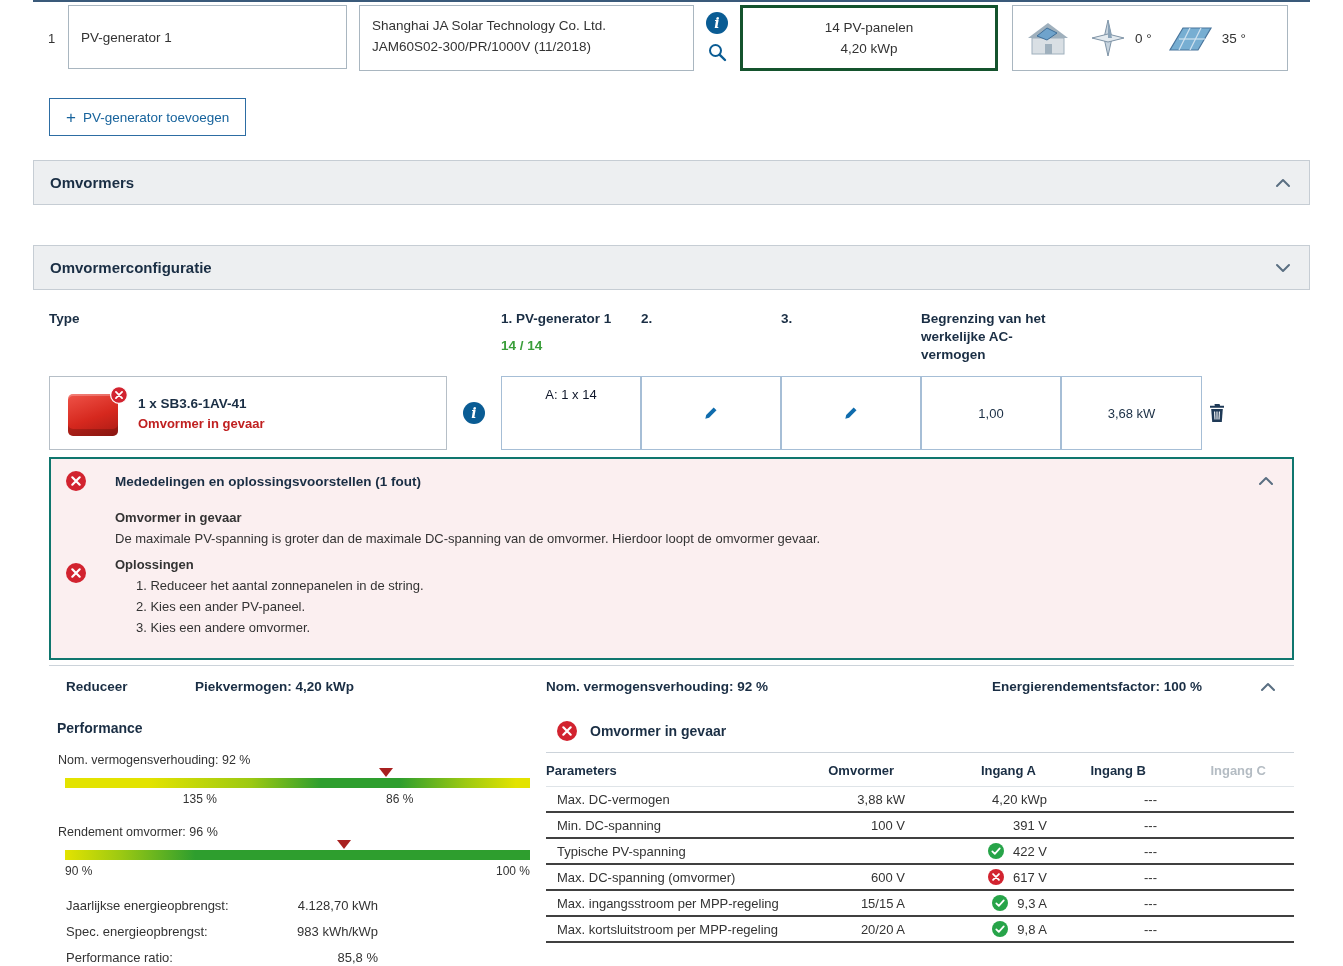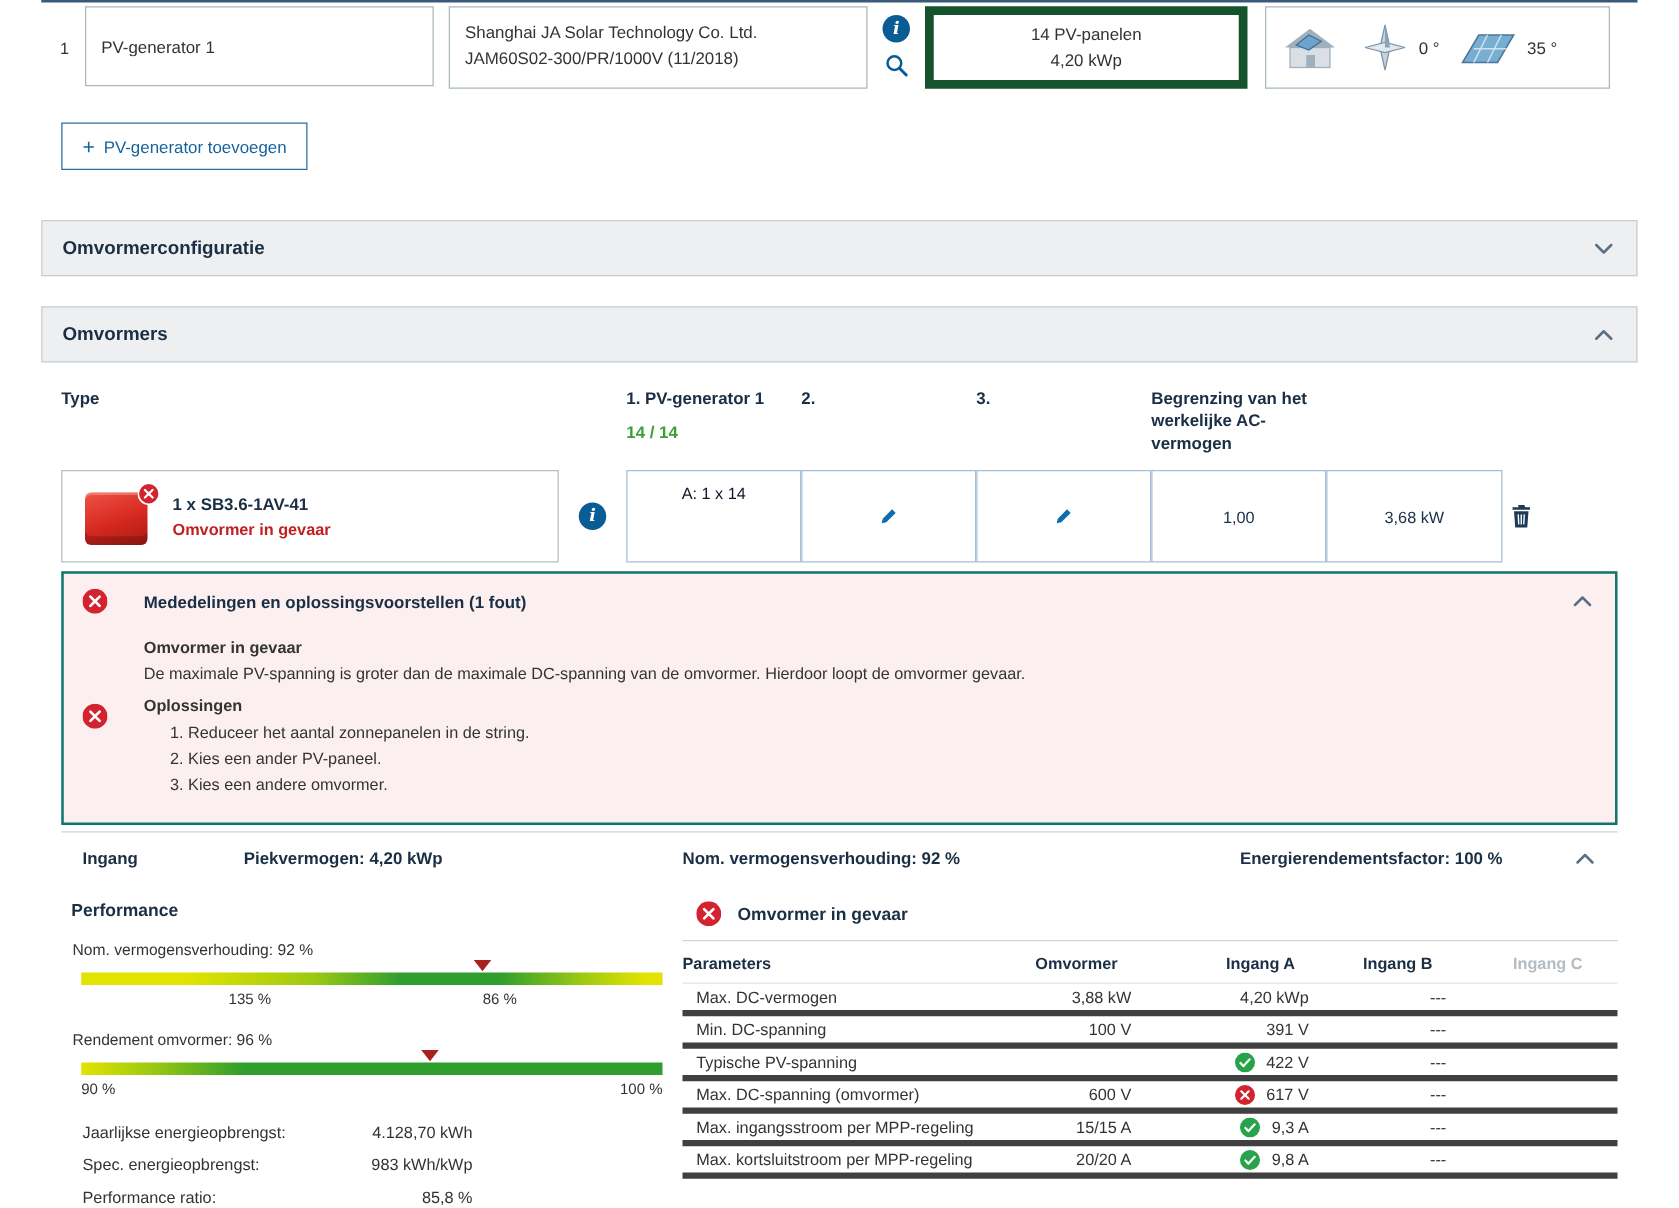--- a/index.html
+++ b/index.html
@@ -14,21 +14,21 @@
   .pv-num { width:35px; display:flex; align-items:center; padding-left:15px; color:#333; }
   .name-input { width:279px; height:64px; border:1px solid #a9b6c0; background:#fff; padding:0 12px;
                 font-family:inherit; font-size:13.5px; color:#333; }
   .module-box { margin-left:12px; width:335px; border:1px solid #a9b6c0; background:#fff;
                 padding:9px 12px; font-size:13.5px; line-height:21px; }
   .icon-stack { width:46px; display:flex; flex-direction:column; align-items:center;
                 justify-content:space-between; padding:7px 0 9px; }
   .info-circle { width:22px; height:22px; border-radius:50%; background:#0a5c94; color:#fff;
                  display:flex; align-items:center; justify-content:center;
                  font:italic bold 14px "DejaVu Serif",serif; cursor:pointer; flex:none; }
-  .panels-box { width:258px; border:7px solid #14532d; background:#fff; display:flex;
+  .panels-box { width:258px; border:3px solid #14532d; background:#fff; display:flex;
                 flex-direction:column; align-items:center; justify-content:center;
                 font-size:13.5px; line-height:21px; }
   .orient-box { margin-left:14px; width:276px; border:1px solid #a9b6c0; background:#fff;
                 display:flex; align-items:center; padding:0 12px; }
   .orient-box .ang { font-size:13.5px; margin-left:8px; }
   .sp18 { width:18px; } .sp14 { width:14px; }
 
   
   .add-btn { margin:27px 0 0 16px; height:38px; border:1px solid #2d6da3; background:#fff;
              color:#17639c; font-family:inherit; font-size:13.5px; display:inline-flex;
@@ -109,21 +109,21 @@
               line-height:26px; }
 
   .params { flex:1; margin-left:16px; }
   .params-head { display:flex; align-items:center; gap:13px; padding:14px 0 11px 11px;
                  border-bottom:1px solid #ccd3da; }
   .params-title { font-weight:bold; font-size:14px; color:#1a2e44; }
   .prow { display:grid; grid-template-columns:248px 100px 142px 110px 120px; padding-left:11px;
           align-items:center; }
   .phead { padding:10px 0 8px; font-weight:bold; color:#1a2e44; border-bottom:1px solid #dfe4e8; }
   .phead .gray { color:#b4bcc3; }
-  .pdata { height:26px; border-bottom:5px solid #404040; }
+  .pdata { height:26px; border-bottom:2px solid #404040; }
   .r { text-align:right; }
   .acell { display:flex; justify-content:flex-end; align-items:center; gap:9px; }
 
   svg { display:block; }
 </style>
 </head>
 <body>
 
 <div class="page">
 <div class="content">
@@ -173,32 +173,32 @@
     </div>
   </div>
 
   
   <button class="add-btn">
     <span class="plus-glyph">+</span>
     <span>PV-generator toevoegen</span>
   </button>
 
   
+  <div class="section-bar sb2">
+    <span class="sec-title">Omvormers</span>
+    <svg class="chev" viewBox="0 0 20 20">
+      <path d="M4 13 l6-6 6 6" fill="none" stroke="#5a6f82" stroke-width="2" stroke-linecap="round" stroke-linejoin="round"></path>
+    </svg>
+  </div>
+
+  
   <div class="section-bar sb1">
     <span class="sec-title">Omvormerconfiguratie</span>
     <svg class="chev" viewBox="0 0 20 20">
       <path d="M4 7 l6 6 6-6" fill="none" stroke="#5a6f82" stroke-width="2" stroke-linecap="round" stroke-linejoin="round"></path>
-    </svg>
-  </div>
-
-  
-  <div class="section-bar sb2">
-    <span class="sec-title">Omvormers</span>
-    <svg class="chev" viewBox="0 0 20 20">
-      <path d="M4 13 l6-6 6 6" fill="none" stroke="#5a6f82" stroke-width="2" stroke-linecap="round" stroke-linejoin="round"></path>
     </svg>
   </div>
 
   <div class="inv-content">
 
     <div class="inv-grid inv-head">
       <div class="col type-col">Type</div>
       <div class="col">
         <div>1. PV-generator 1</div>
         <div class="green-count">14 / 14</div>
@@ -277,21 +277,21 @@
         <div class="b">Omvormer in gevaar</div>
         <div class="ep-msg">De maximale PV-spanning is groter dan de maximale DC-spanning van de omvormer. Hierdoor loopt de omvormer gevaar.</div>
         <div class="b sol-head">Oplossingen</div>
         <div class="sol">1. Reduceer het aantal zonnepanelen in de string.</div>
         <div class="sol">2. Kies een ander PV-paneel.</div>
         <div class="sol">3. Kies een andere omvormer.</div>
       </div>
     </div>
 
     <div class="details-bar">
-      <span class="d1">Ingang</span>
+      <span class="d1">Reduceer</span>
       <span class="d2">Piekvermogen: 4,20 kWp</span>
       <span class="d3">Nom. vermogensverhouding: 92 %</span>
       <span class="d4">Energierendementsfactor: 100 %</span>
       <svg class="chev" viewBox="0 0 20 20">
         <path d="M4 13 l6-6 6 6" fill="none" stroke="#5a6f82" stroke-width="2" stroke-linecap="round" stroke-linejoin="round"></path>
       </svg>
     </div>
 
     <div class="bottom">
 

